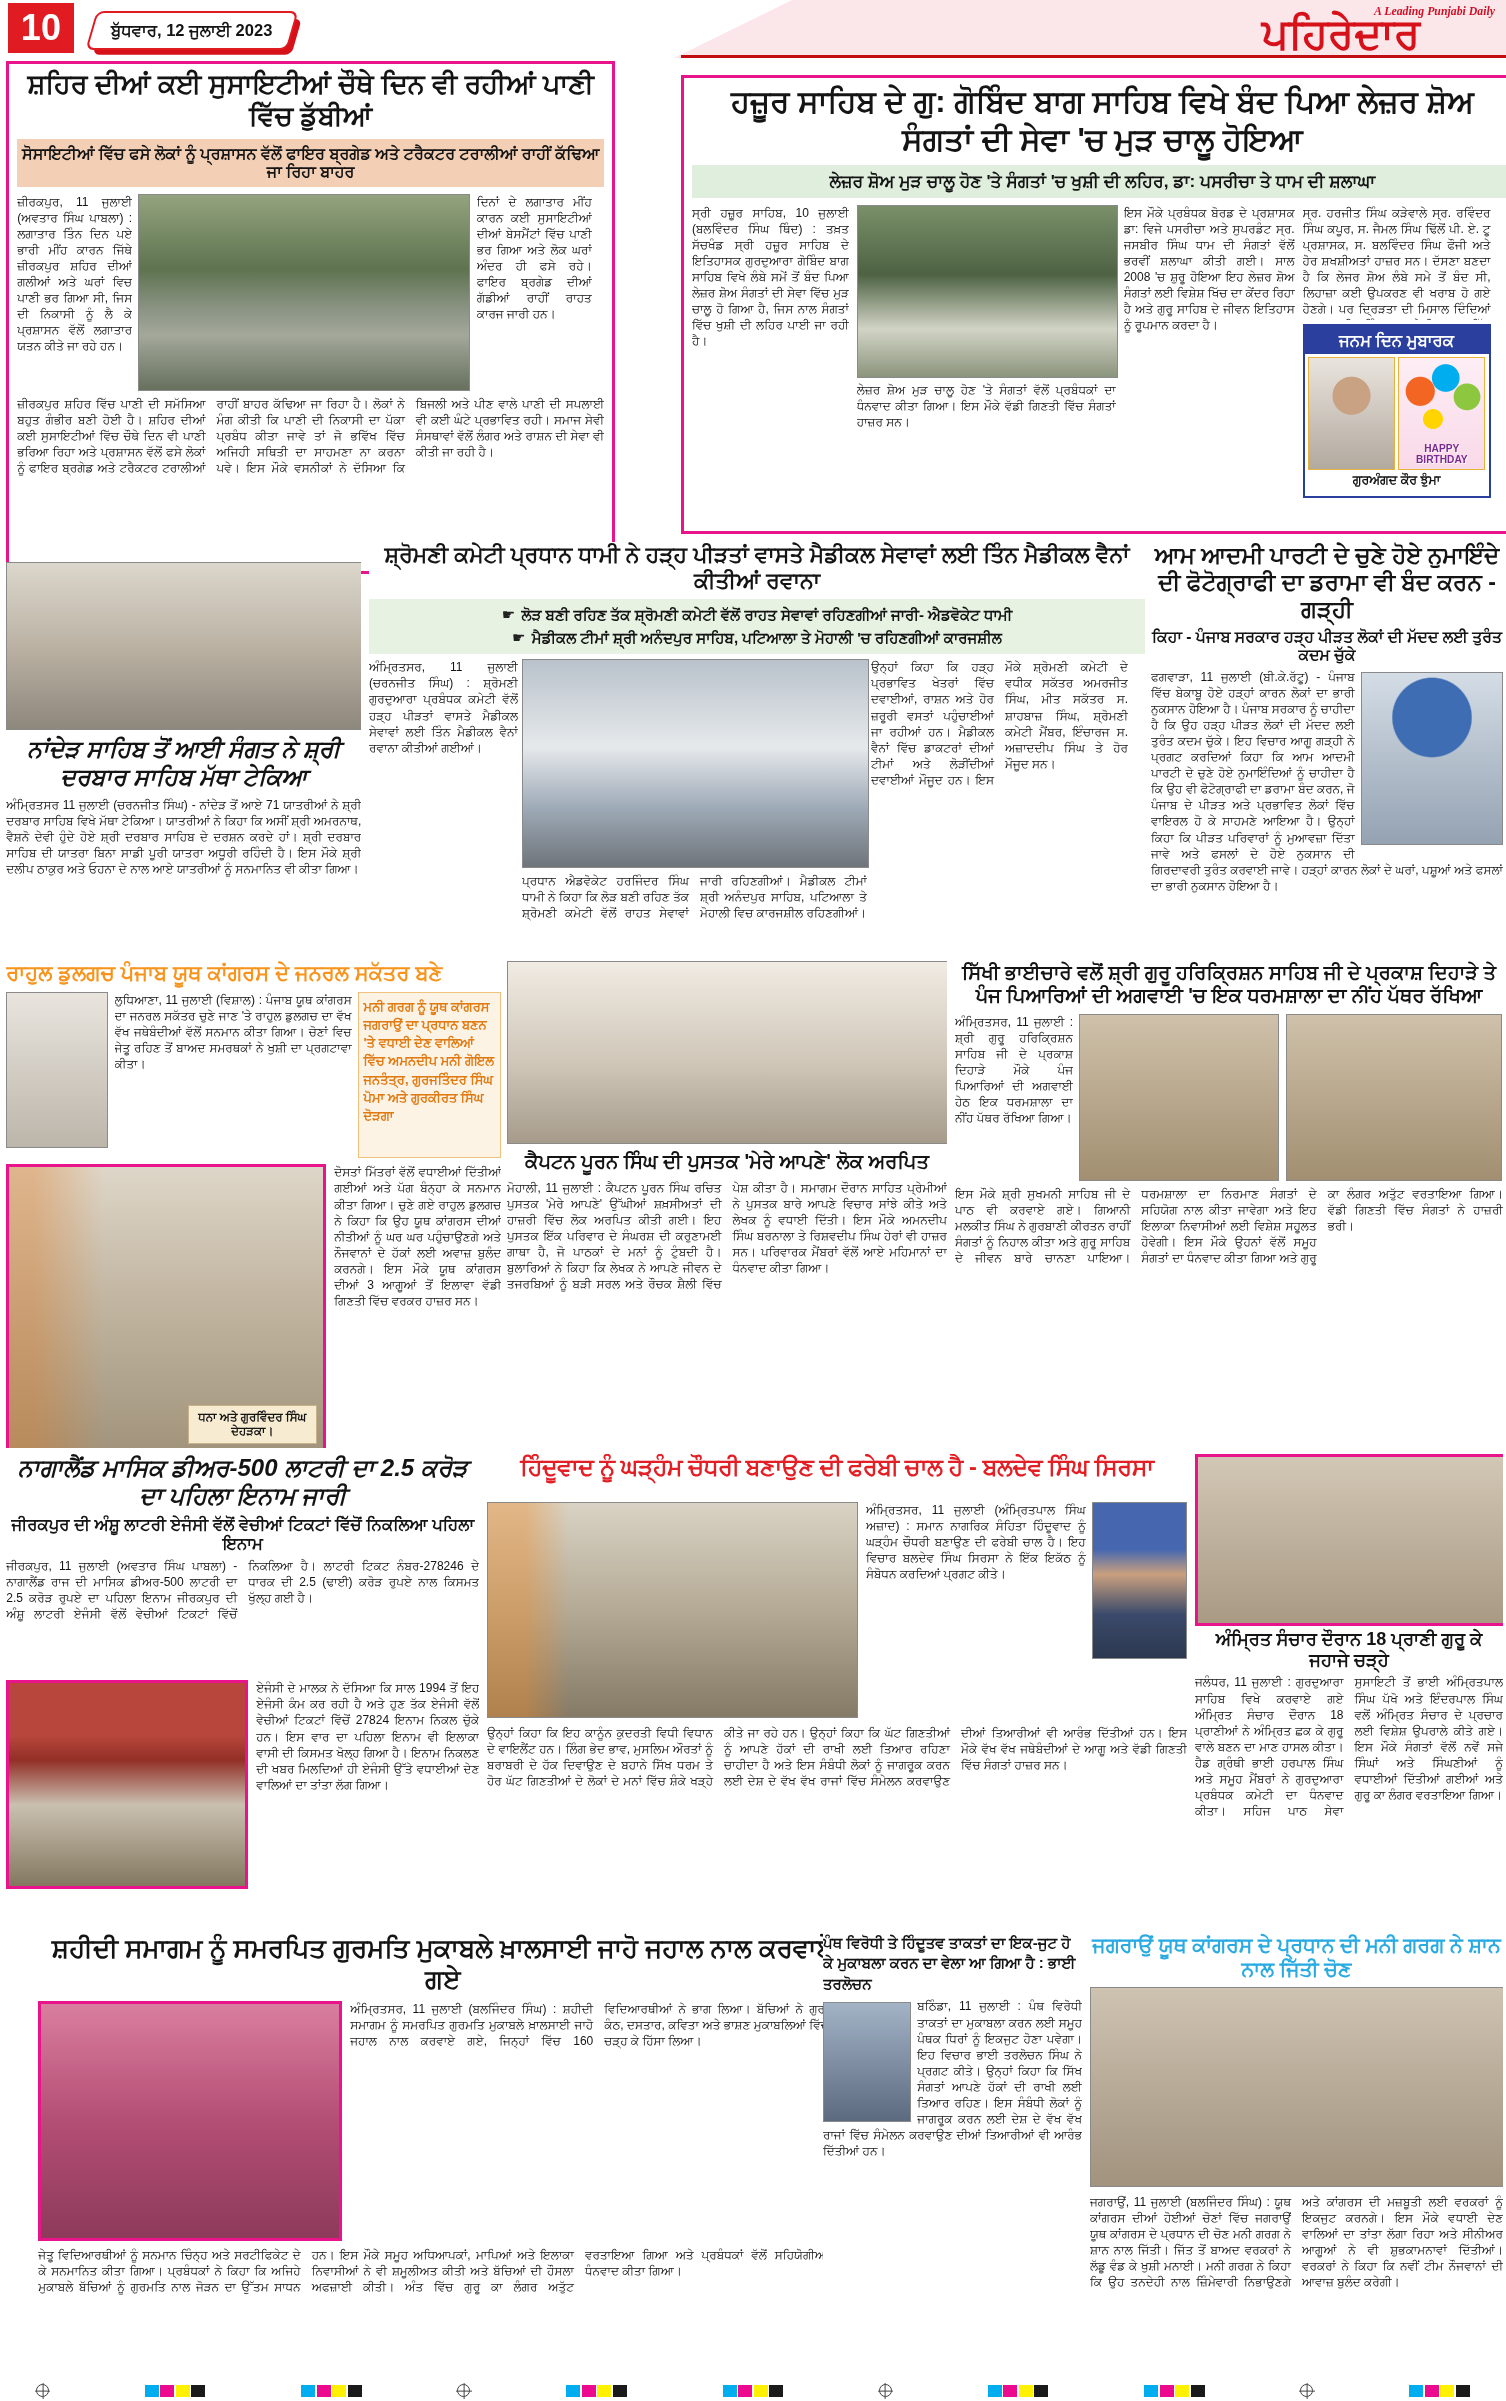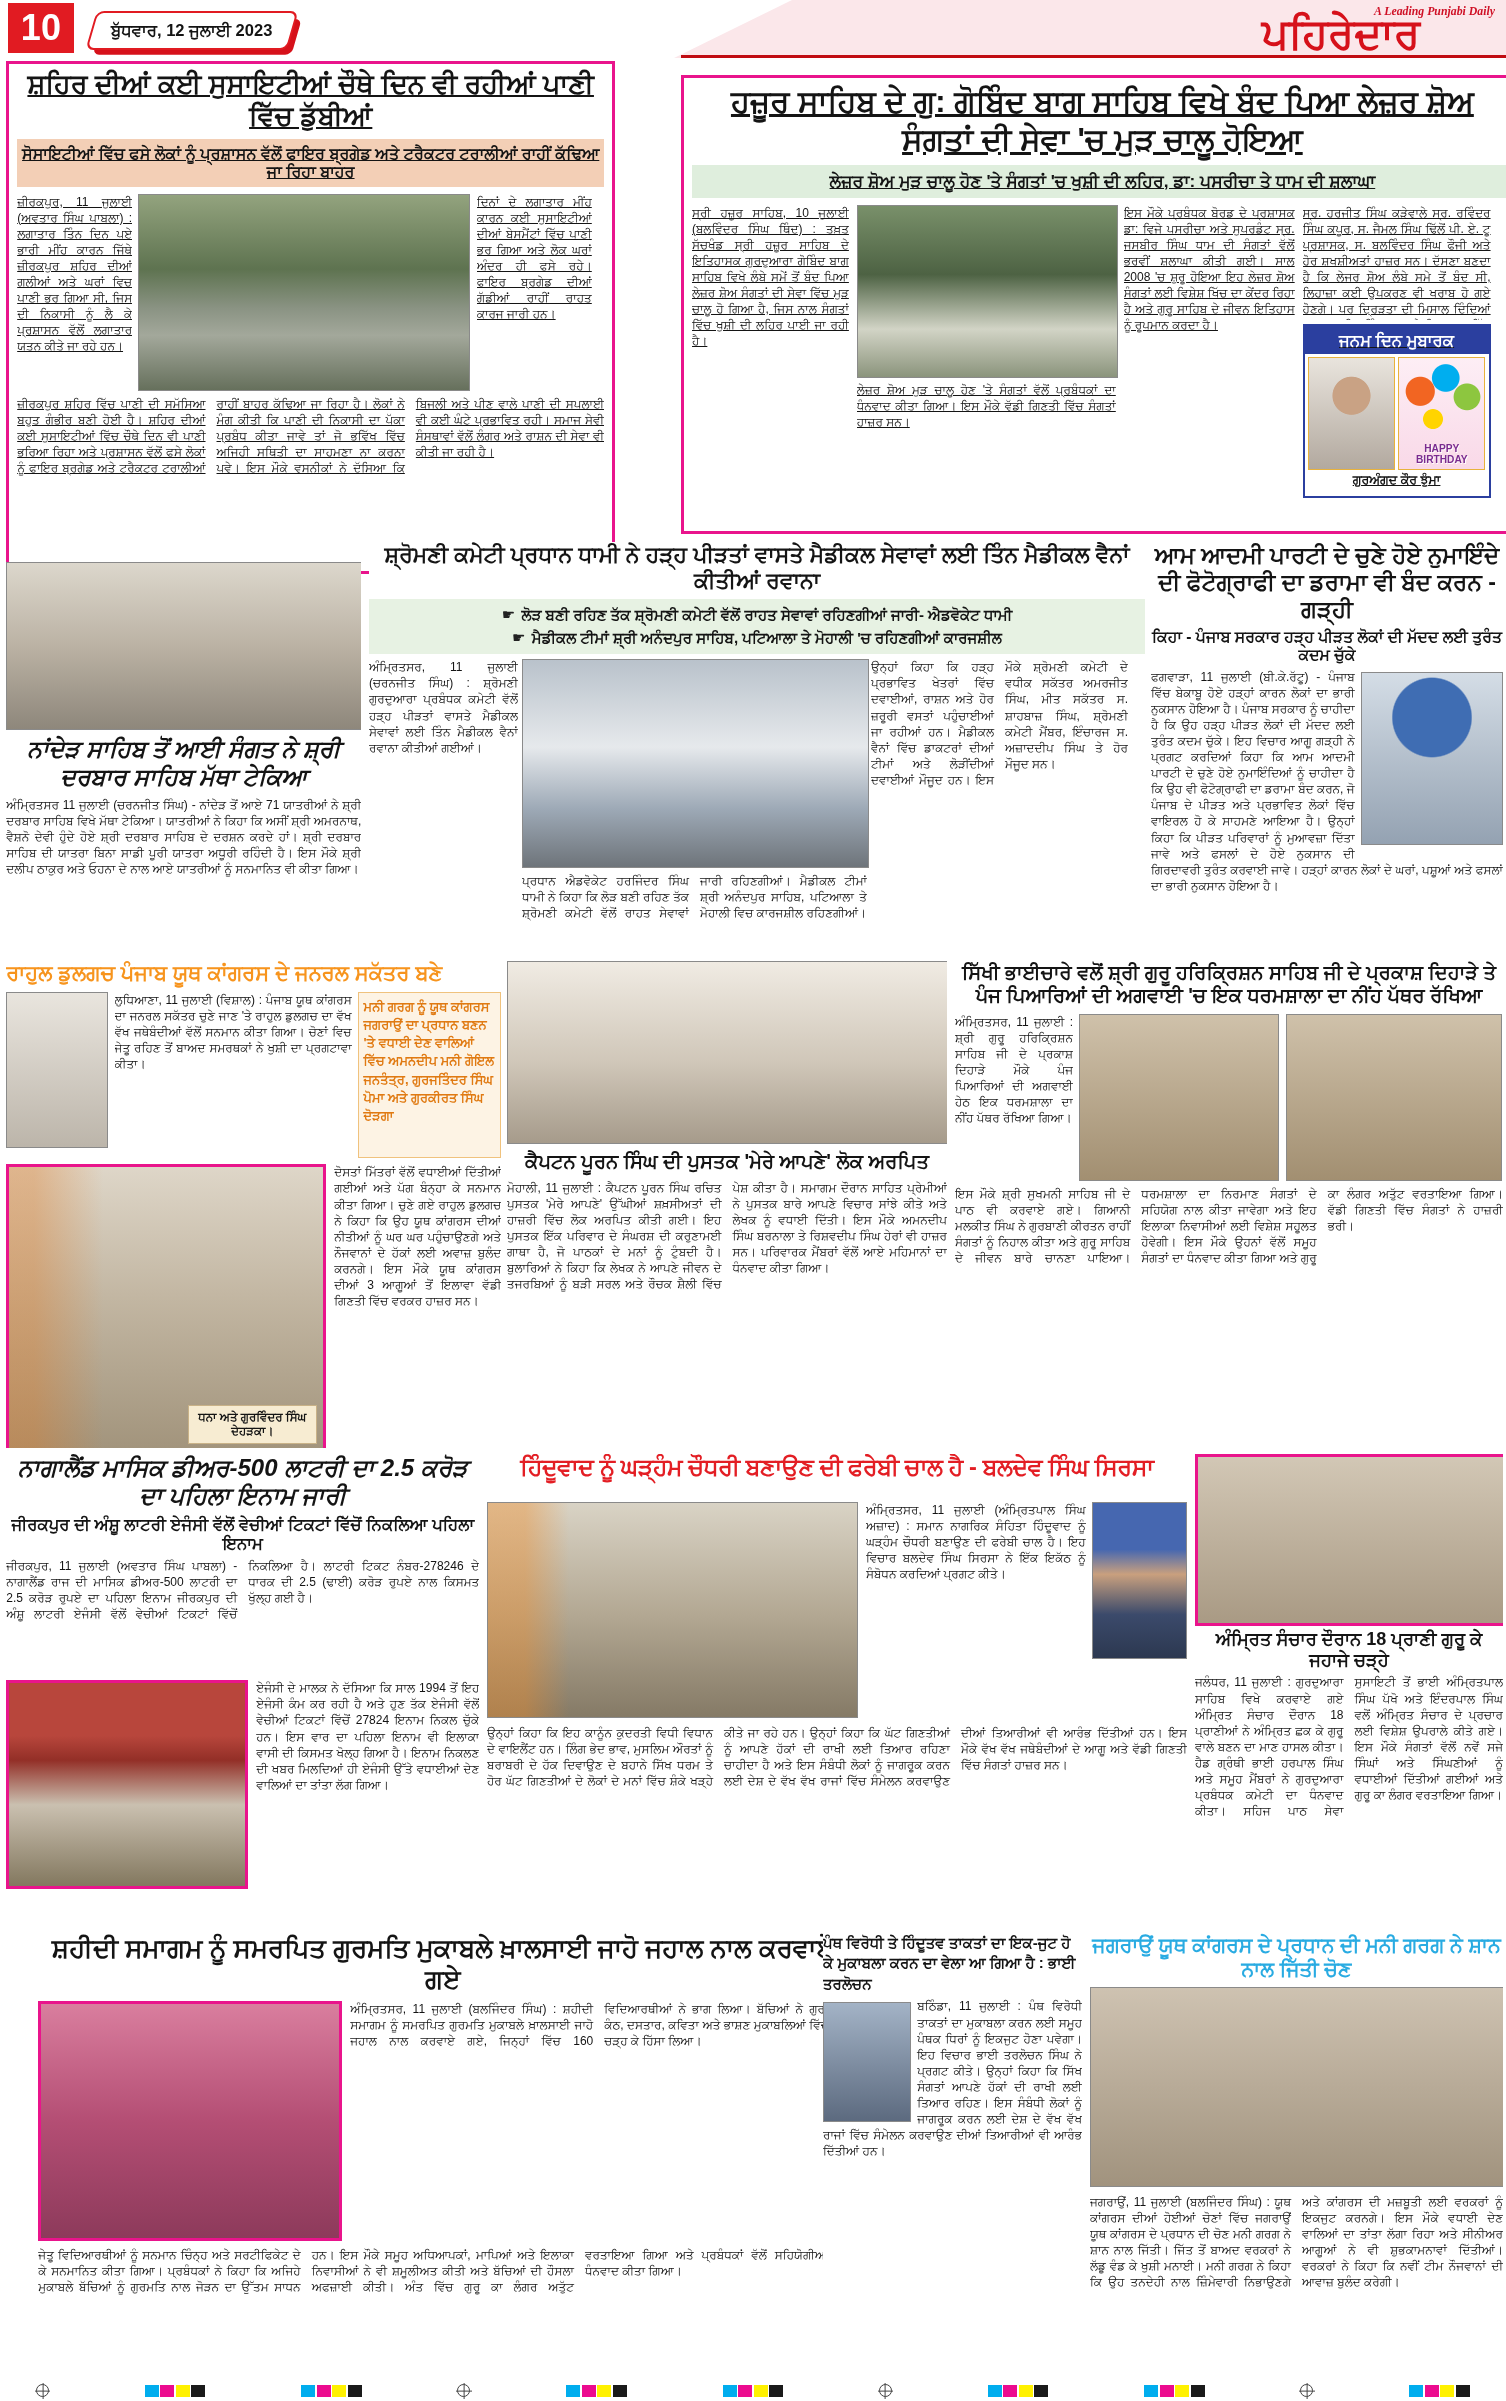--- a/index.html
+++ b/index.html
@@ -16,21 +16,21 @@
   #mastband{position:absolute;right:0;top:0;width:832px;height:58px;background:#fbe7ea;
     clip-path:polygon(0 100%,118px 0,100% 0,100% 100%);}
   #tagline{position:absolute;right:11px;top:3.9px;font-family:"Liberation Serif",serif;
     font-style:italic;font-weight:700;font-size:11.8px;color:#cf1126;}
   #masthead{position:absolute;right:86px;top:12.6px;font-size:42px;font-weight:800;color:#d6111a;line-height:1;}
   #redline{position:absolute;left:681px;right:0;top:55px;height:3.1px;background:#c00c12;}
 
   
   .blk{position:absolute;overflow:hidden;background:#fff;}
   .mborder{border:3.1px solid #e9148c;}
-  .pad{padding:4.7px 7.9px;text-decoration:underline;}
+  .pad{padding:4.7px 7.9px;}
   .bt{font-size:12px;line-height:1.34;text-align:justify;overflow:hidden;}
   .photo{background:#ccc;border:0.8px solid #8a8a8a;position:relative;overflow:hidden;flex:none;}
   .hl{font-weight:800;text-align:center;line-height:1.18;}
   .cols2{column-count:2;column-gap:11px;}
   .cols3{column-count:3;column-gap:11px;}
 
   
   .ph-flood{background:linear-gradient(180deg,#93a37e 0%,#5e7350 38%,#8a9383 58%,#a3a89b 72%,#66705c 100%);}
   .ph-laser{background:linear-gradient(180deg,#79906a 0%,#4d6243 40%,#d2d4c6 72%,#8b947c 100%);}
   .ph-nanded{background:linear-gradient(180deg,#dcd7cc,#bbb2a4 50%,#8e877b);}

